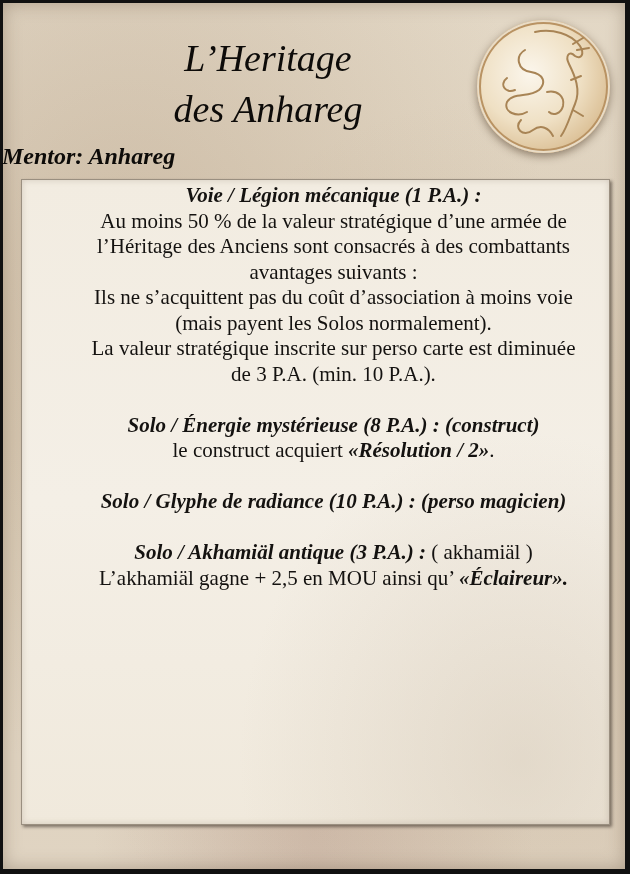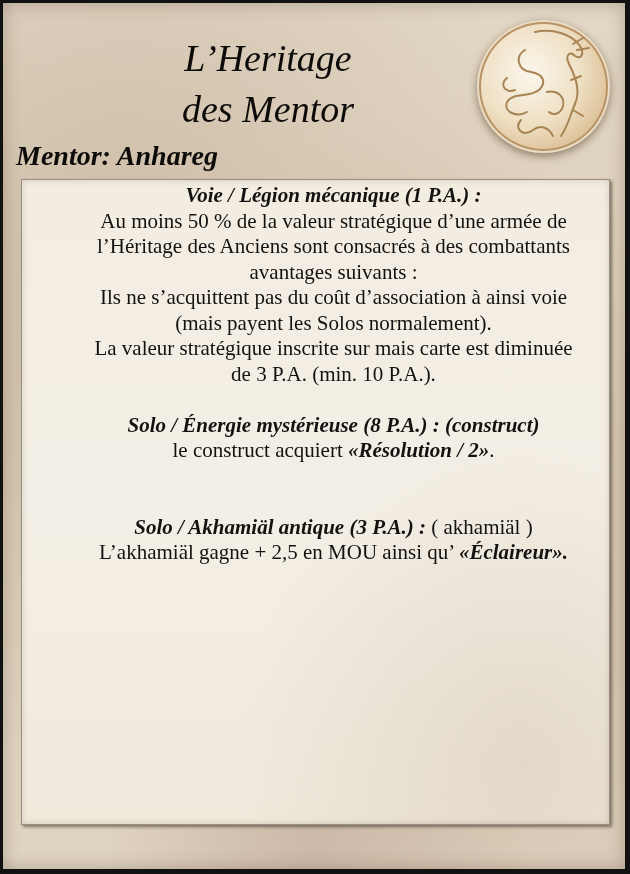--- a/index.html
+++ b/index.html
@@ -18,23 +18,23 @@
     font-family:"Liberation Serif", serif; font-style:italic; font-weight:normal;
     font-size:38px; line-height:51px; color:#0d0b09; margin:0;
   }
   .emblem {
     position:absolute; left:477px; top:20px; width:133px; height:133px; border-radius:50%;
     background: radial-gradient(circle at 40% 40%, #fbf6ec 0%, #efe0c4 45%, #d7b98c 80%, #c9a572 100%);
     box-shadow: 0 3px 8px rgba(60,40,20,0.5), inset 0 0 0 2px #e9dcc6, inset 0 0 0 4px #b99363;
   }
   .emblem svg { position:absolute; left:0; top:0; width:133px; height:133px; }
   .mentor {
-    position:absolute; left:16px; top:141px;
+    position:absolute; left:2px; top:141px;
     font-family:"Liberation Serif", serif; font-style:italic; font-weight:bold;
-    font-size:28px; line-height:30px; color:#0d0b09;
+    font-size:24px; line-height:30px; color:#0d0b09;
   }
   .panel {
     position:absolute; left:21px; top:179px; width:589px; height:646px;
     background:
       radial-gradient(ellipse at 85% 90%, rgba(200,185,165,0.35), transparent 40%),
       linear-gradient(180deg, #f2ece1 0%, #f4efe6 50%, #f0e9dc 100%);
     border:1px solid #9a8f80;
     box-shadow: 2px 2px 3px rgba(60,50,40,0.6), inset 0 0 6px rgba(120,100,80,0.25);
     box-sizing:border-box;
   }
@@ -51,21 +51,21 @@
     font-family:"Liberation Serif", serif; font-style:italic; font-weight:bold;
     font-size:24px; line-height:34px; color:#0d0b09;
   }
 </style>
 </head>
 <body>
 
 <div class="card">
   <div class="title">
     <div>L’Heritage</div>
-    <div>des Mentor</div>
+    <div>des Anhareg</div>
   </div>
 </div>
 
 <div class="emblem">
   <svg viewBox="0 0 133 133">
     <g fill="none" stroke="#a88455" stroke-width="2" stroke-linecap="round">
       <path d="M58 12 C75 8 95 14 103 26 C108 34 104 40 98 36 C92 30 88 36 92 44 C98 56 104 70 98 84 C93 96 90 108 84 116"></path>
       <path d="M48 30 C38 36 40 50 54 52 C66 54 70 62 62 70 C52 78 36 72 30 82 C26 92 40 98 50 92"></path>
       <path d="M30 58 C22 64 28 74 38 70"></path>
       <path d="M44 100 C36 108 46 118 56 110 C64 104 72 108 76 116"></path>
@@ -76,30 +76,31 @@
 </div>
 
 <div class="mentor">Mentor: Anhareg</div>
 
 <div class="panel">
   <div class="panel-text">
     <p class="h">Voie / Légion mécanique (1 P.A.) :</p>
     <p>Au moins 50 % de la valeur stratégique d’une armée de</p>
     <p>l’Héritage des Anciens sont consacrés à des combattants</p>
     <p>avantages suivants :</p>
-    <p>Ils ne s’acquittent pas du coût d’association à ainsi voie</p>
+    <p>Ils ne s’acquittent pas du coût d’association à moins voie</p>
     <p>(mais payent les Solos normalement).</p>
-    <p>La valeur stratégique inscrite sur mais carte est diminuée</p>
+    <p>La valeur stratégique inscrite sur perso carte est diminuée</p>
     <p>de 3 P.A. (min. 10 P.A.).</p>
     <div class="gap"></div>
 
     <p><span class="h">Solo / Énergie mystérieuse (8 P.A.) : (construct)</span><span></span></p>
     <p><span>le construct acquiert </span><span class="em">«Résolution / 2»</span><span>.</span></p>
     <div class="gap"></div>
 
+    <p><span class="h">Solo / Glyphe de radiance (10 P.A.) : (perso magicien)</span><span></span></p>
     <div class="gap"></div>
 
     <p><span class="h">Solo / Akhamiäl antique (3 P.A.) :</span><span> ( akhamiäl )</span></p>
     <p><span>L’akhamiäl gagne + 2,5 en MOU ainsi qu’ </span><span class="em">«Éclaireur».</span><span></span></p>
   </div>
 </div>
 
 <div class="footer">Les Voies Cynwälls</div>
 
 </body></html>

